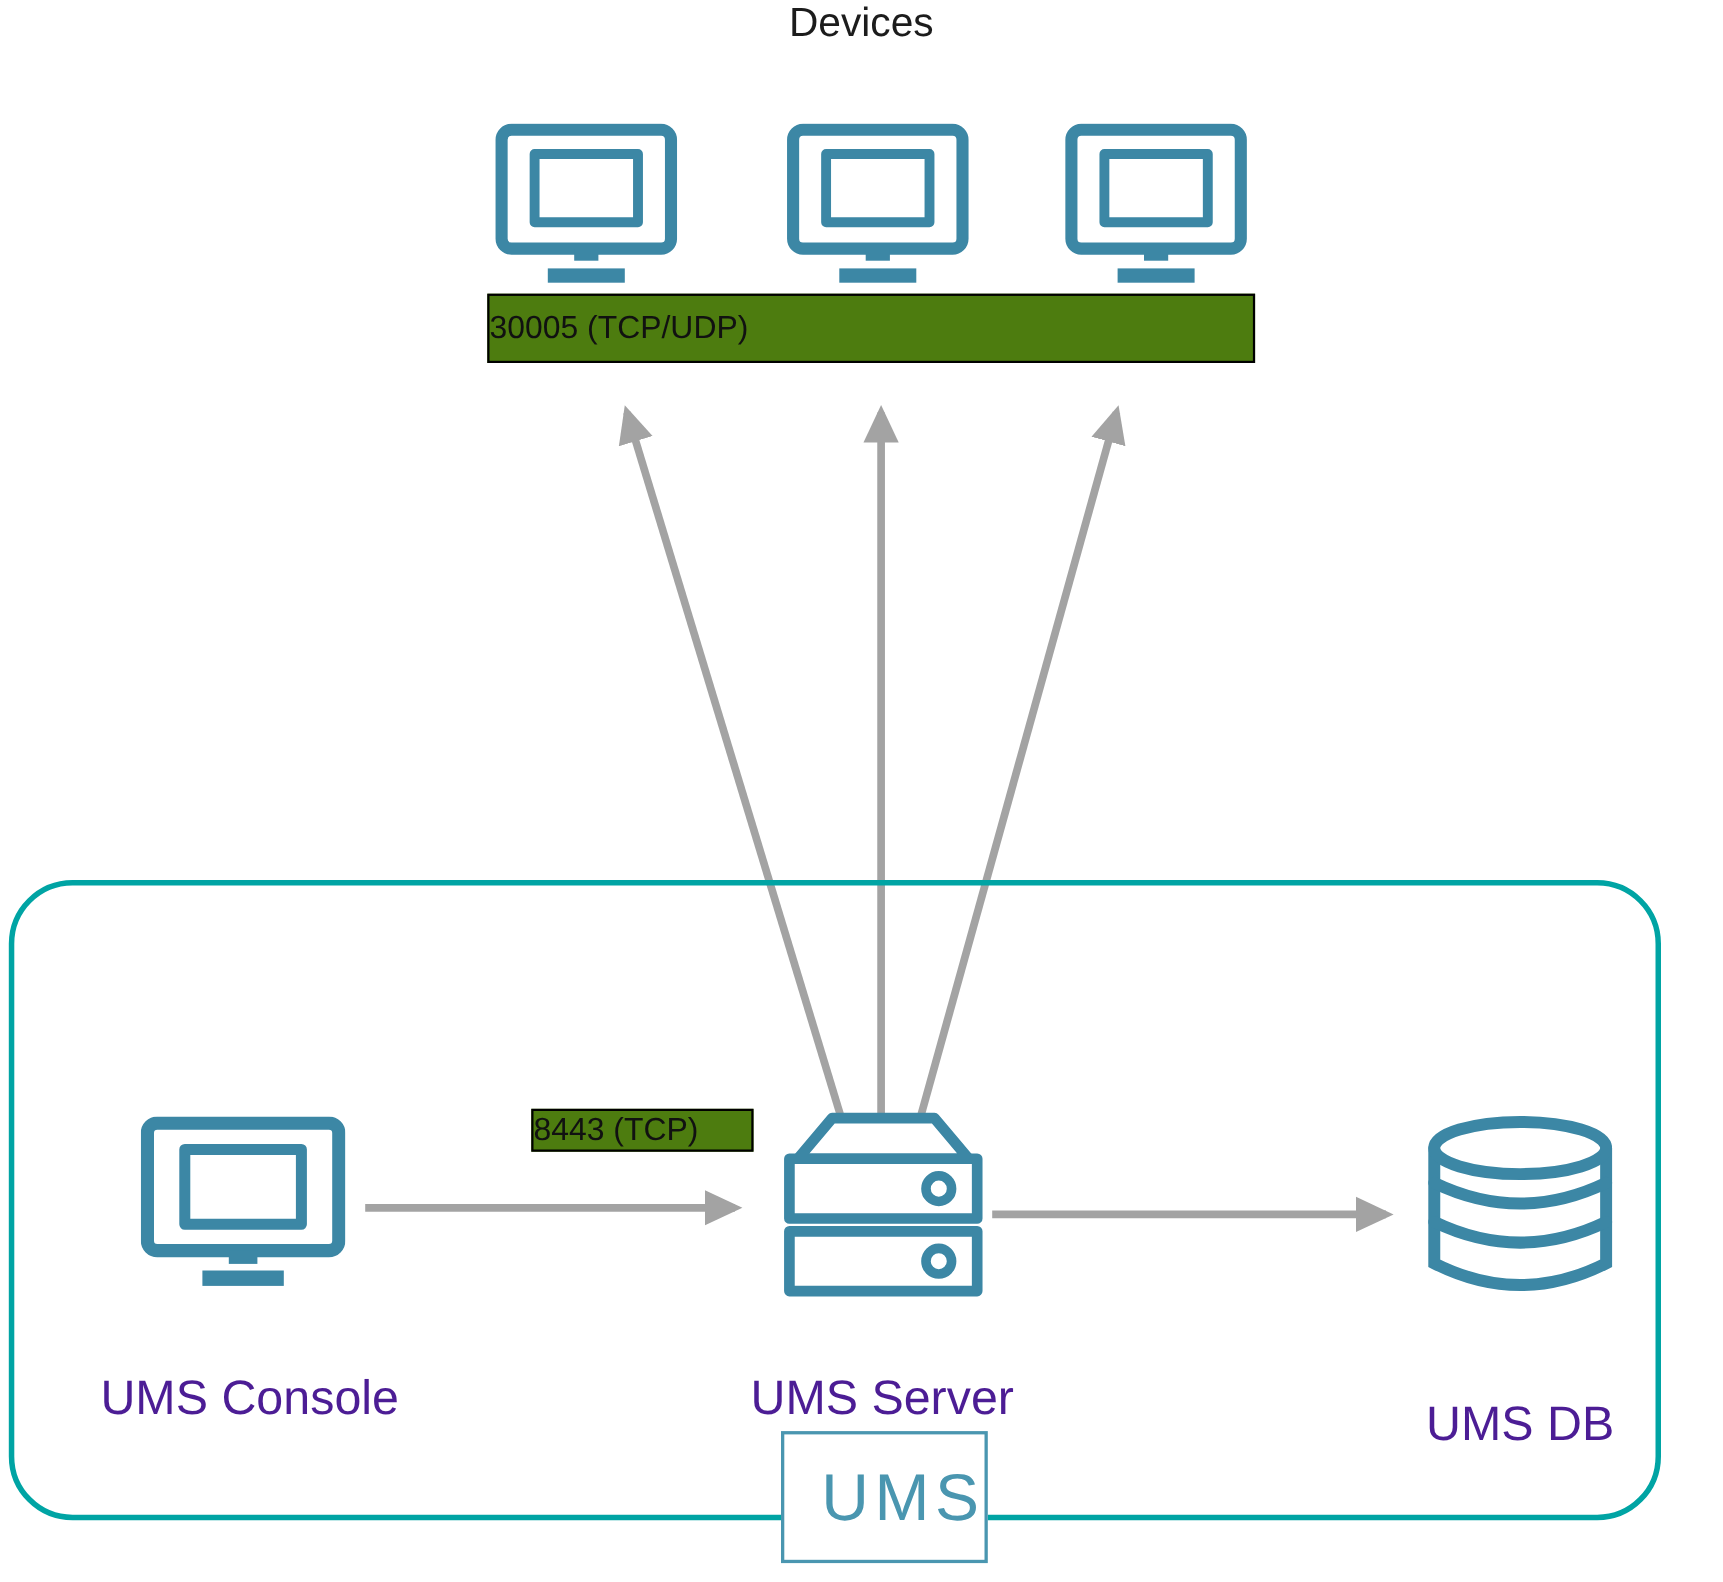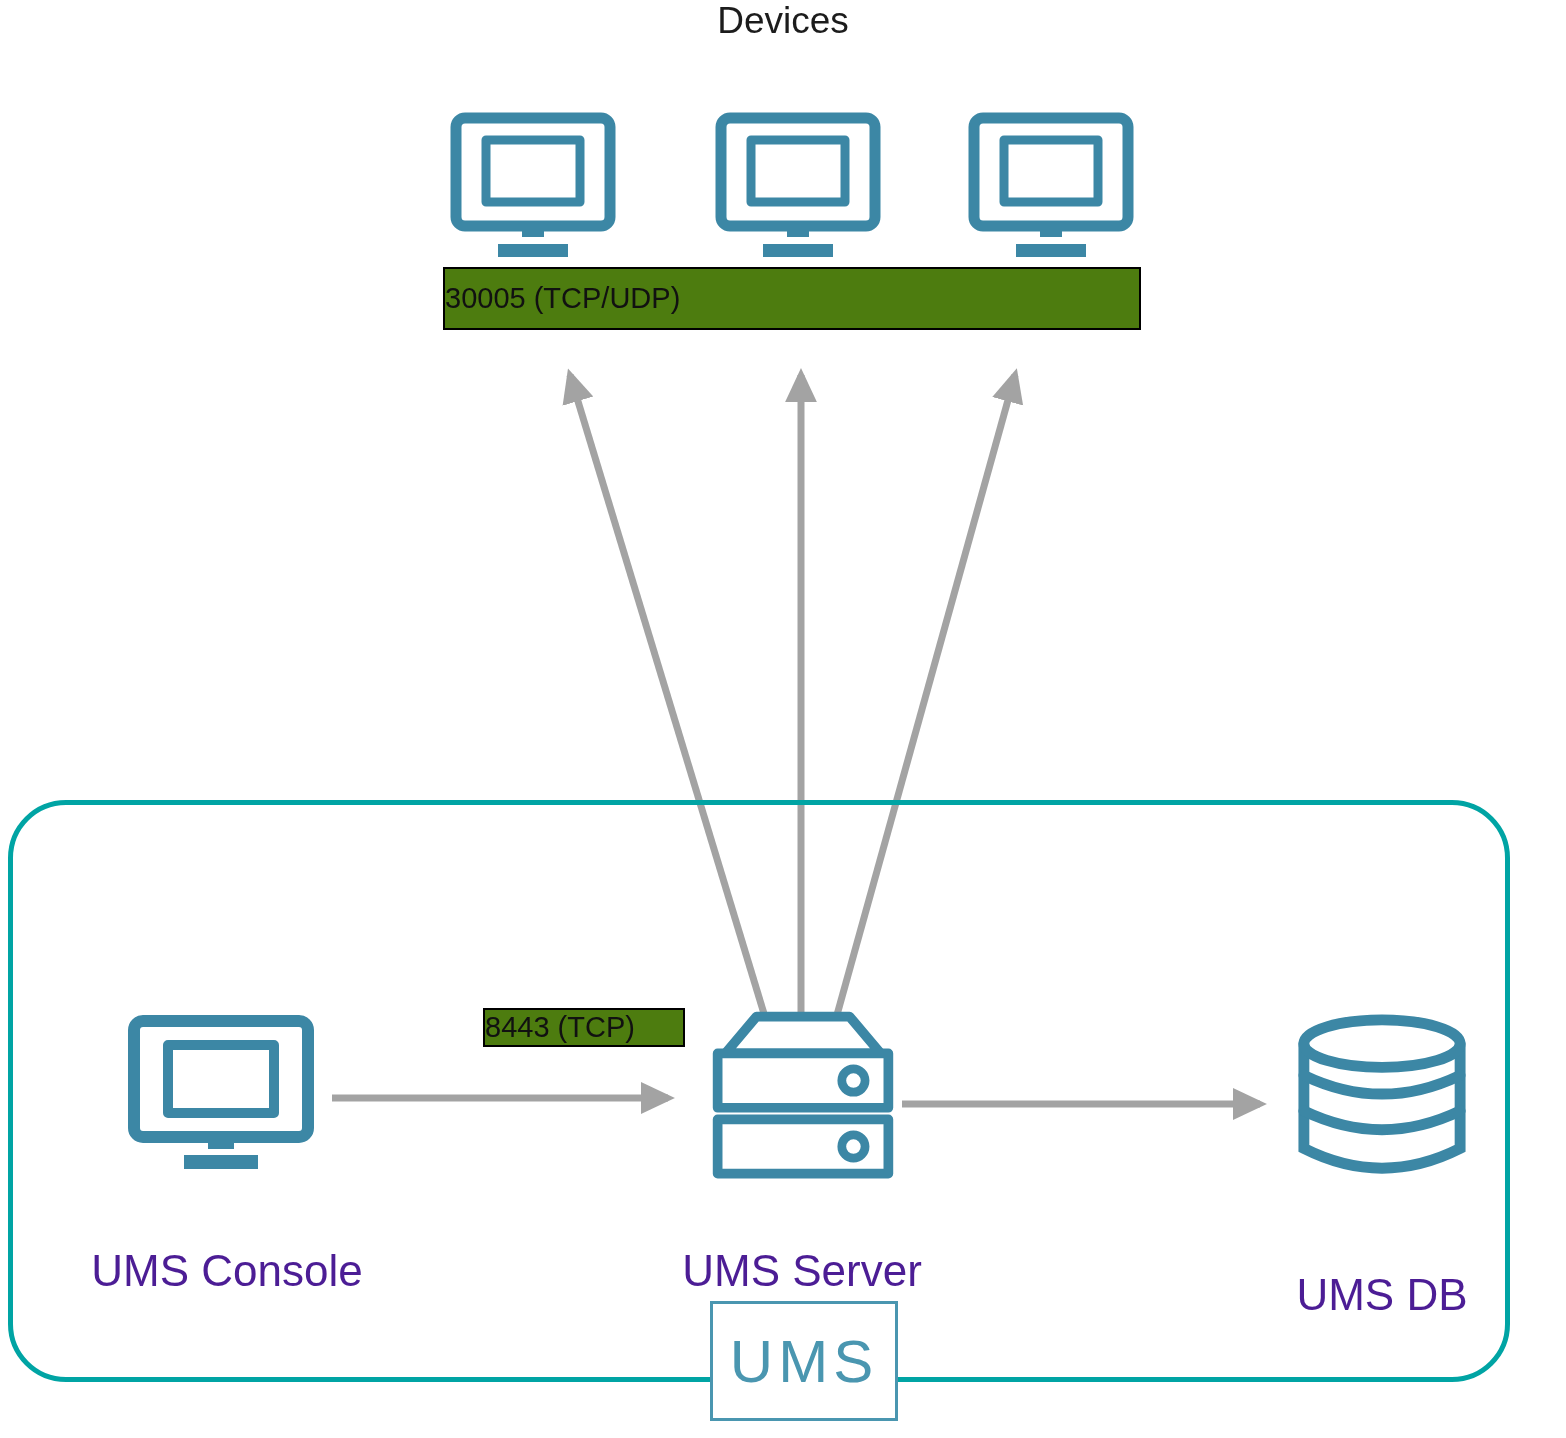--- a/index.html
+++ b/index.html
@@ -48,21 +48,21 @@
     border-radius:58px;
     background:transparent;
   }
   .badge{
     left:710px; top:1301px;
     width:188px; height:120px;
     background:#ffffff;
     border:3px solid var(--ums);
     display:flex;
     align-items:center;
-    justify-content:center;
+    justify-content:flex-end;
   }
   .badge-text{
     font-size:60px;
     letter-spacing:5px;
     color:var(--ums);
     font-weight:400;
   }
   svg{display:block;}
   .arrows{left:0;top:0;}
 </style>

